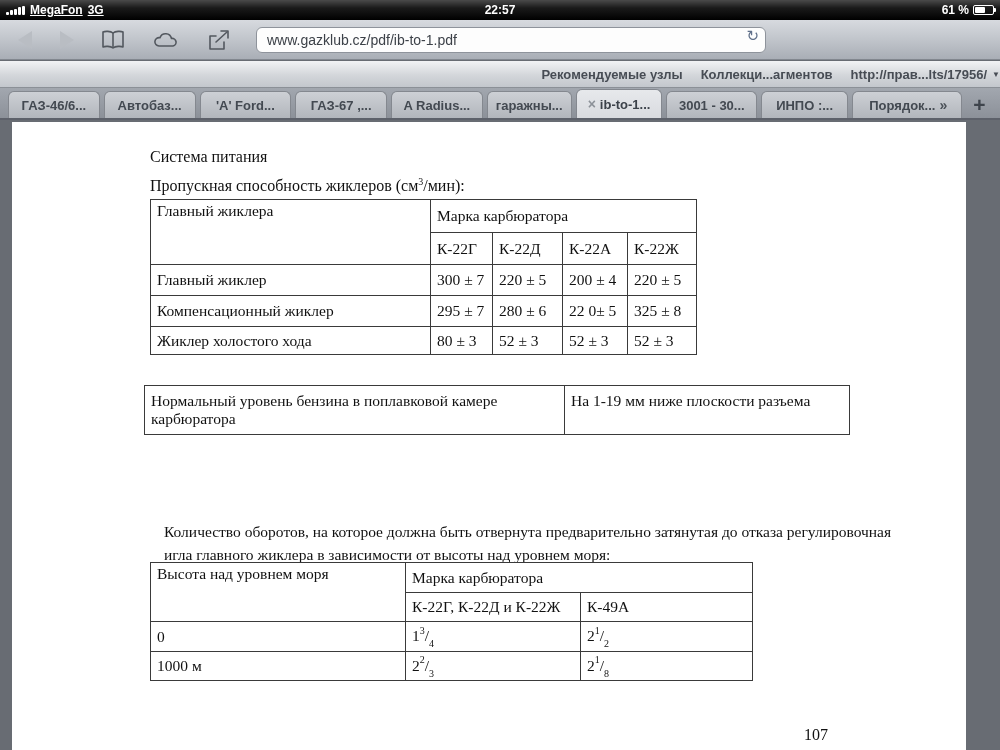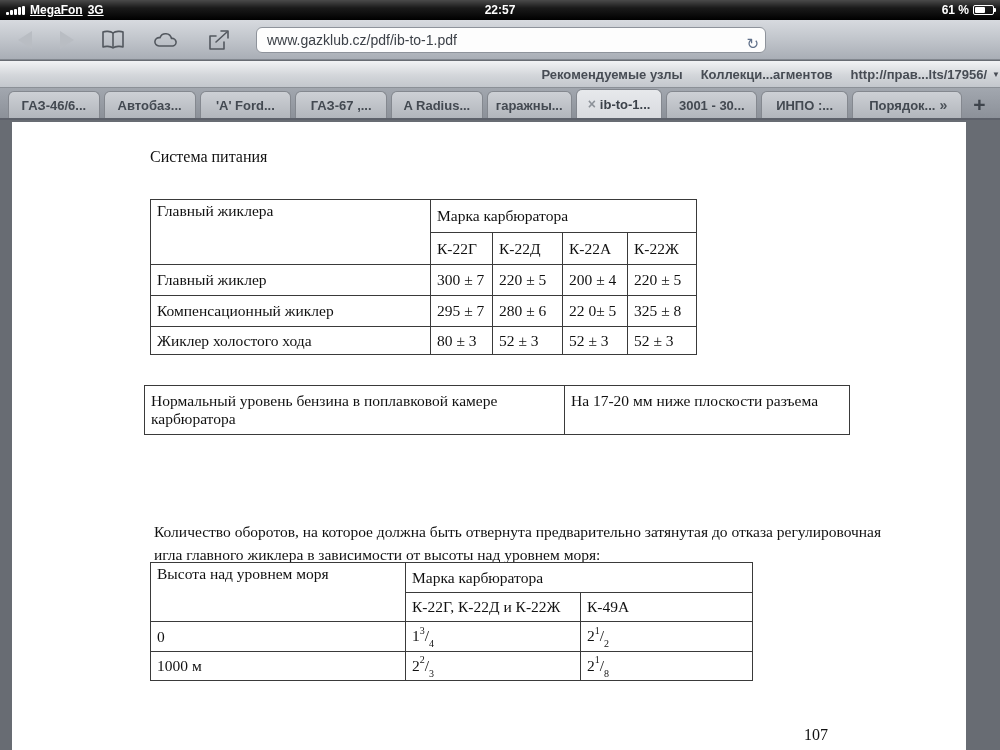--- a/index.html
+++ b/index.html
@@ -23,21 +23,21 @@
   .toolbar { position:absolute; left:0; top:20px; width:1000px; height:40px;
     background:linear-gradient(#d7dadf,#c3c7cd 45%,#a9aeb6); border-bottom:1px solid #82878f;
     display:flex; align-items:center; }
   .nav-arrow { width:0; height:0; border-top:9px solid transparent; border-bottom:9px solid transparent; }
   .nav-back { border-right:14px solid #b9bdc3; margin-left:18px; }
   .nav-fwd { border-left:14px solid #b9bdc3; margin-left:28px; }
   .tb-icon { margin-left:26px; color:#53585f; display:flex; align-items:center; }
   .url-field { margin-left:24px; width:510px; height:26px; background:#fdfdfd;
     border:1px solid #8e939b; border-radius:6px; font-size:14px; color:#3c4148;
     padding:0 26px 0 10px; font-family:"Liberation Sans",sans-serif; }
-  .url-wrap { position:relative; display:flex; align-items:flex-end; }
+  .url-wrap { position:relative; display:flex; align-items:flex-start; }
   .reload { position:absolute; right:7px; font-size:15px; color:#5f7globalThis0; color:#60708a; cursor:default; }
   .search-field { margin-left:12px; width:235px; height:26px; background:#fdfdfd;
     border:1px solid #8e939b; border-radius:14px; font-size:14px; color:#3c4148;
     padding:0 12px; font-family:"Liberation Sans",sans-serif; }
   .search-field::placeholder { color:#9ba0a8; }
 
   
   .bookmarks-bar { position:absolute; left:0; top:61px; width:1000px; height:27px;
     background:linear-gradient(#f2f3f5,#d3d6da 55%,#c3c7cd); border-bottom:1px solid #8b9097;
     display:flex; align-items:center; font-size:13px; font-weight:bold; color:#474c54;justify-content:flex-end; }
@@ -178,20 +178,23 @@
   </div>
   <div class="spacer"></div>
   <div class="new-tab">+</div>
 </div>
 
 <div class="content">
   <div class="pdf-page">
 
     <div class="doc-abs doc-heading" style="left:138px; top:26px;">Система питания</div>
 
+    <div class="doc-abs doc-sub" style="left:138px; top:54px;">
+      <span>Пропускная способность жиклеров (см</span><sup>3</sup><span>/мин):</span>
+    </div>
 
     <table class="doc doc-abs" style="left:138px; top:77px;">
       <colgroup>
           <col style="width:280px">
           <col style="width:62px">
           <col style="width:70px">
           <col style="width:65px">
           <col style="width:69px">
         </colgroup>
       <tbody>
@@ -230,26 +233,26 @@
       </table>
 
     <table class="doc doc-abs" style="left:132px; top:263px;">
       <colgroup>
           <col style="width:420px">
           <col style="width:285px">
         </colgroup>
       <tbody>
           <tr style="height:49px">
         <td class="vtop" style="padding-top:6px">Нормальный уровень бензина в поплавковой камере карбюратора</td>
-        <td class="vtop" style="padding-top:6px">На 17-20 мм ниже плоскости разъема</td>
+        <td class="vtop" style="padding-top:6px">На 1-19 мм ниже плоскости разъема</td>
       </tr>
     </tbody>
       </table>
 
-    <div class="doc-abs doc-par" style="left:142px; top:398px; width:732px;">Количество оборотов, на которое должна быть отвернута предварительно затянутая до отказа регулировочная игла главного жиклера в зависимости от высоты над уровнем моря:</div>
+    <div class="doc-abs doc-par" style="left:152px; top:398px; width:732px;">Количество оборотов, на которое должна быть отвернута предварительно затянутая до отказа регулировочная игла главного жиклера в зависимости от высоты над уровнем моря:</div>
 
     <table class="doc doc-abs t3" style="left:138px; top:440px;">
       <colgroup>
           <col style="width:255px">
           <col style="width:175px">
           <col style="width:172px">
         </colgroup>
       <tbody>
           <tr style="height:30px">
         <th rowspan="2" class="vtop lbl">Высота над уровнем моря</th>

